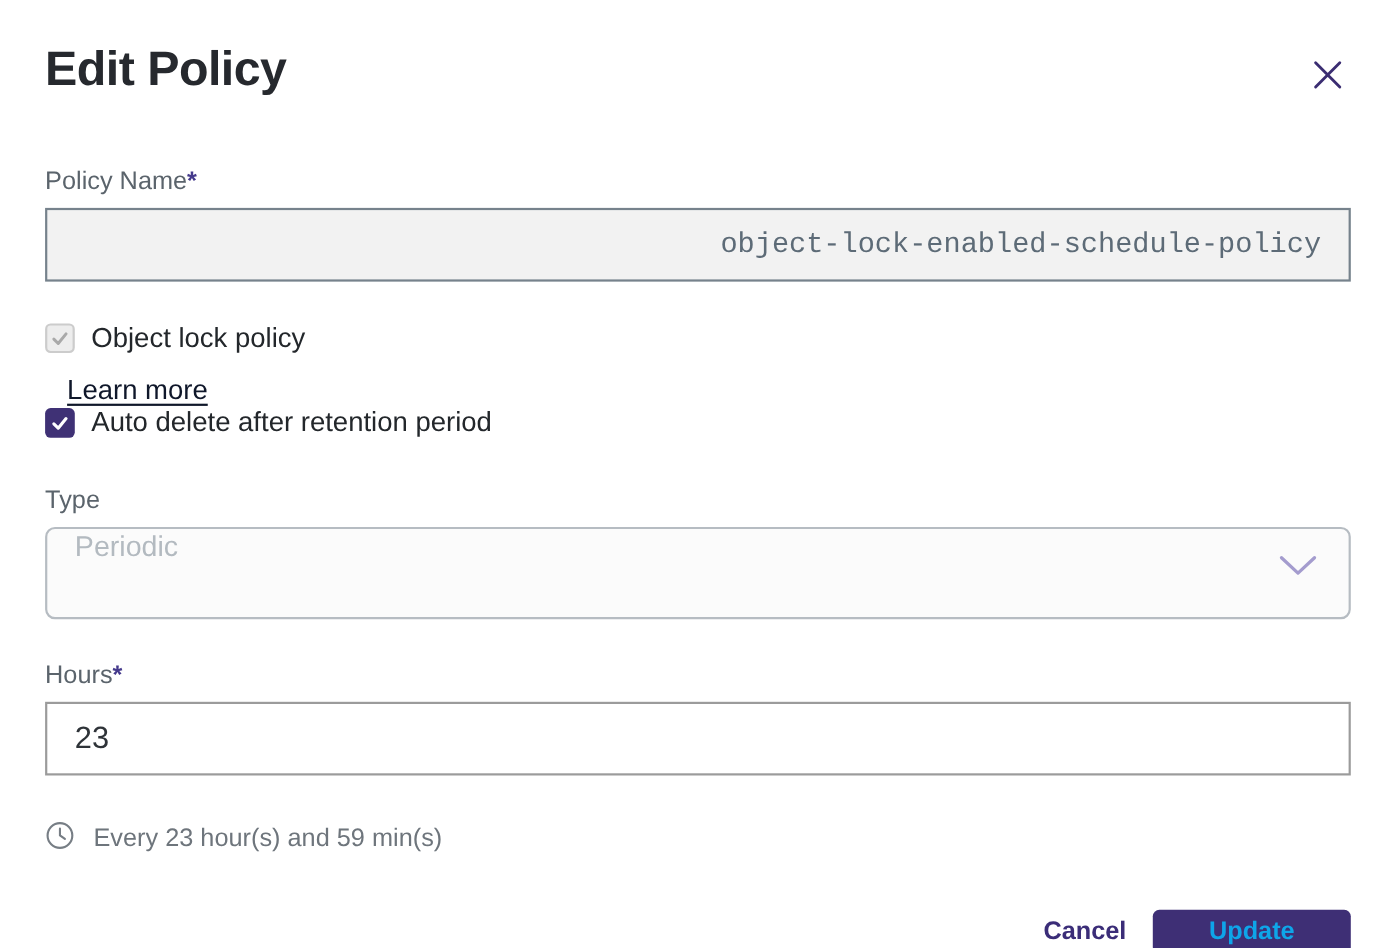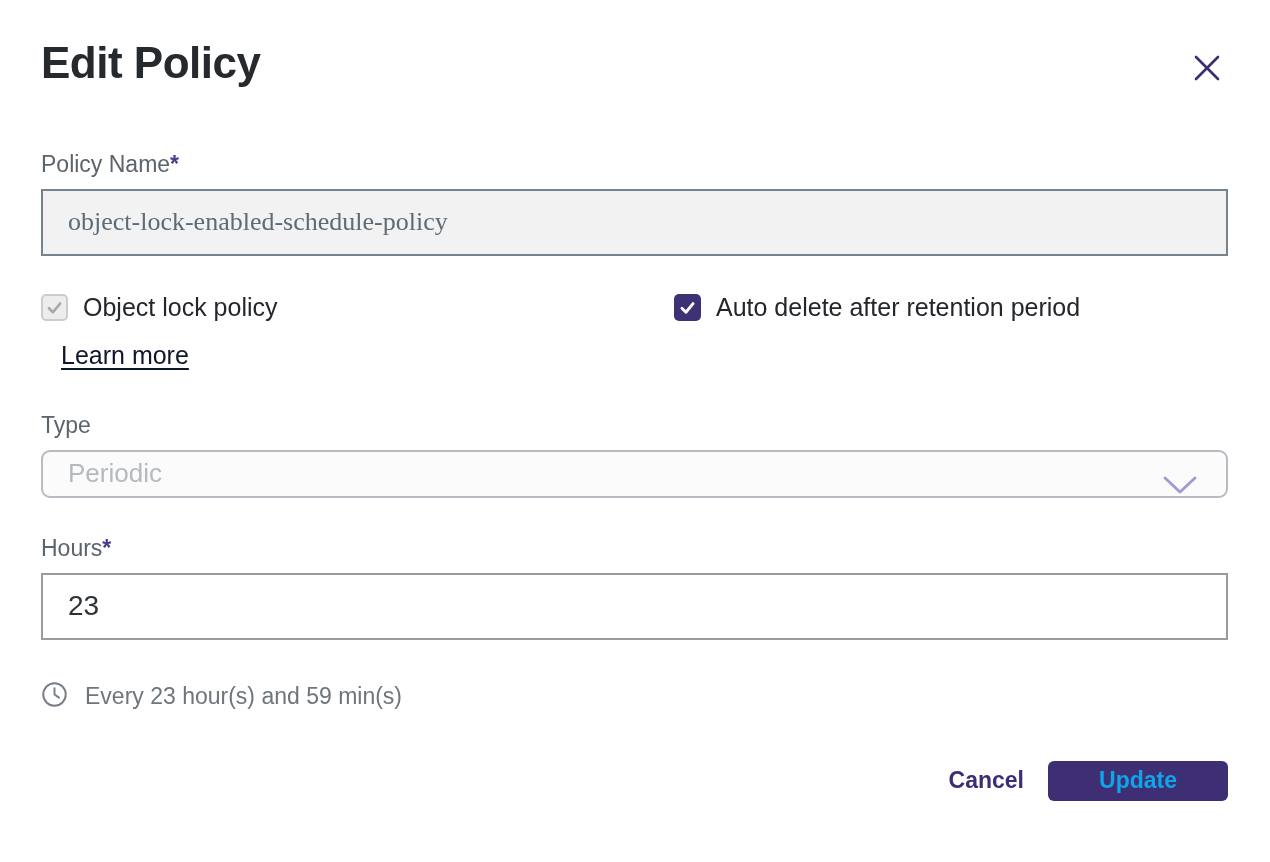--- a/index.html
+++ b/index.html
@@ -27,28 +27,29 @@
     font-size: 23px; color: #5b646c; margin-bottom: 11px; display: block;
   }
   .req { color: #453a8c; font-weight: bold; }
 
   
   .group-name { margin-top: 62px; }
   .name-input {
     width: 100%; height: 67px;
     background: #f2f2f2;
     border: 2px solid #76828c;
-    font-family: Liberation Serif, serif;
+    font-family: Liberation Mono, monospace;
     font-size: 26px; color: #5d6b77;
     padding: 0 25px;
     outline: none;
+    text-align: right;
   }
 
   
-  .cb-row { display: flex; margin-top: 37px; }
+  .cb-row { display: flex; margin-top: 37px; flex-direction: column; }
   .cb-col-left { width: 633px; flex: none; }
   .cb-item { display: flex; align-items: center; cursor: pointer; }
   .cb-box {
     width: 27px; height: 27px; border-radius: 5px; flex: none;
     display: flex; align-items: center; justify-content: center;
   }
   .cb-box.checked { background: #3f3175; }
   .cb-box.disabled {
     background: #ededed; border: 2px solid #cccccc;
   }
@@ -56,24 +57,24 @@
   .learn-more {
     display: inline-block; margin-top: 19px;
     font-size: 25px; color: #0f172a; text-decoration: underline;
     text-underline-offset: 4px;
     margin-left: 20px;
   }
 
   
   .group-type { margin-top: 42px; }
   .select-box {
-    position: relative; width: 100%; height: 48px;
+    position: relative; width: 100%; height: 84px;
     background: #fbfbfb;
     border: 2px solid #b6bcc2; border-radius: 9px;
-    display: flex; align-items: center;
+    display: flex; align-items: flex-start;
     padding: 0 25px;
     cursor: pointer;
   }
   .select-value { font-size: 26px; color: #b3bac0; }
   .select-chevron { position: absolute; right: 28px; top: 22px; line-height: 0; }
 
   
   .hm-row { display: flex; gap: 61px; margin-top: 37px; }
   .hm-col { flex: 1; }
   .hm-input {

